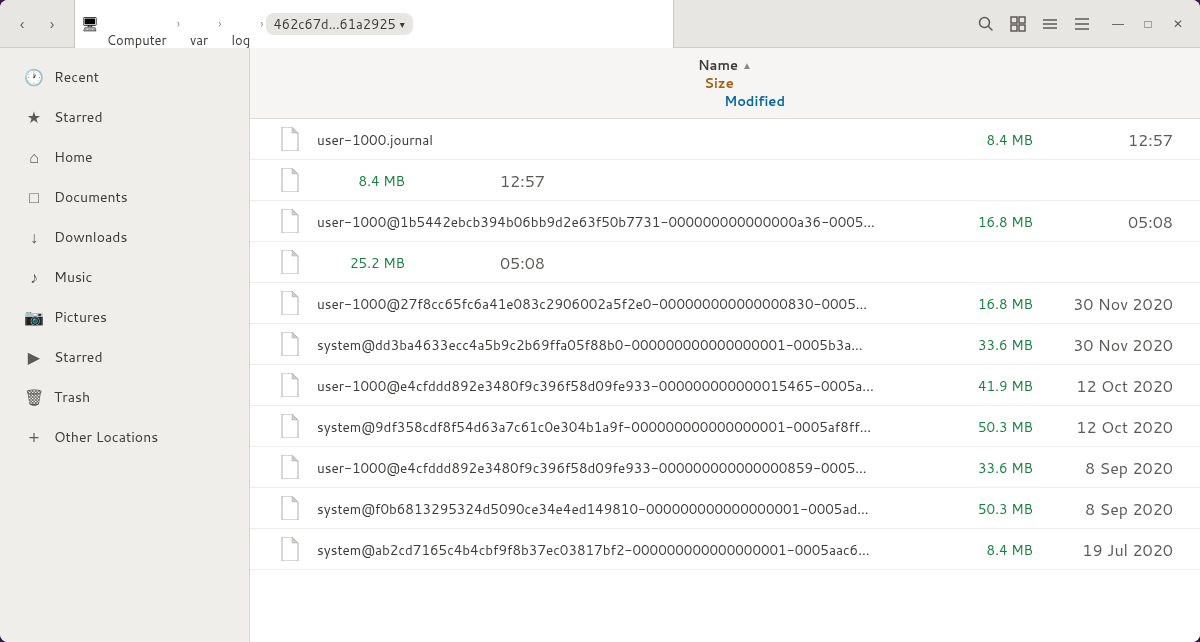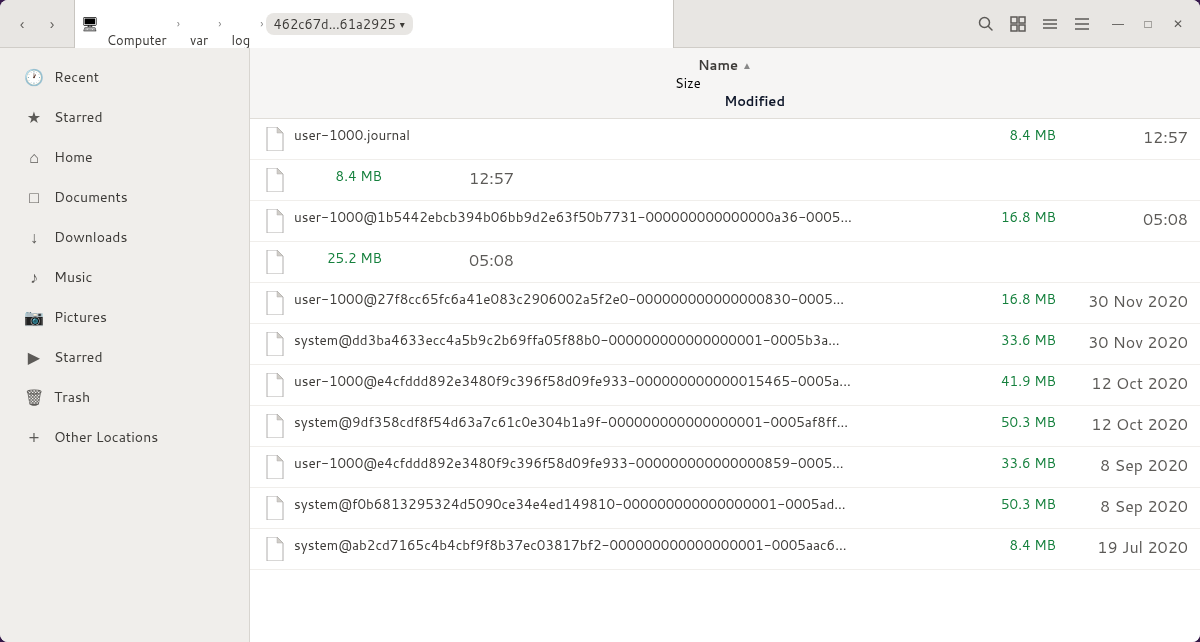--- a/index.html
+++ b/index.html
@@ -196,45 +196,47 @@
       font-size: 13px;
       color: #3d3b38;
       cursor: pointer;
       display: flex;
       align-items: center;
       gap: 4px;
     }
 
     .col-size {
       width: 100px;
-      font-weight: 400;
+      font-weight: 700;
       font-size: 13px;
-      color: #000000;
-      text-align: left;
+      color: #a16207;
+      text-align: center;
       padding-right: 12px;
     }
 
     .col-modified {
       width: 120px;
       font-weight: 600;
       font-size: 13px;
-      color: #0f172a;
+      color: #0369a1;
       text-align: right;
     }
 
     .sort-arrow {
       font-size: 10px;
       color: #888;
     }
 
     .file-row {
       display: flex;
-      padding: 6px 12px;
+      align-items: center;
+      padding: 6px 27px;
       border-bottom: 1px solid #f0eeeb;
       cursor: pointer;
+      gap: 8px;
     }
 
     .file-icon {
       width: 24px;
       height: 28px;
       margin-right: 8px;
       flex-shrink: 0;
       display: flex;
       align-items: center;
       justify-content: center;

